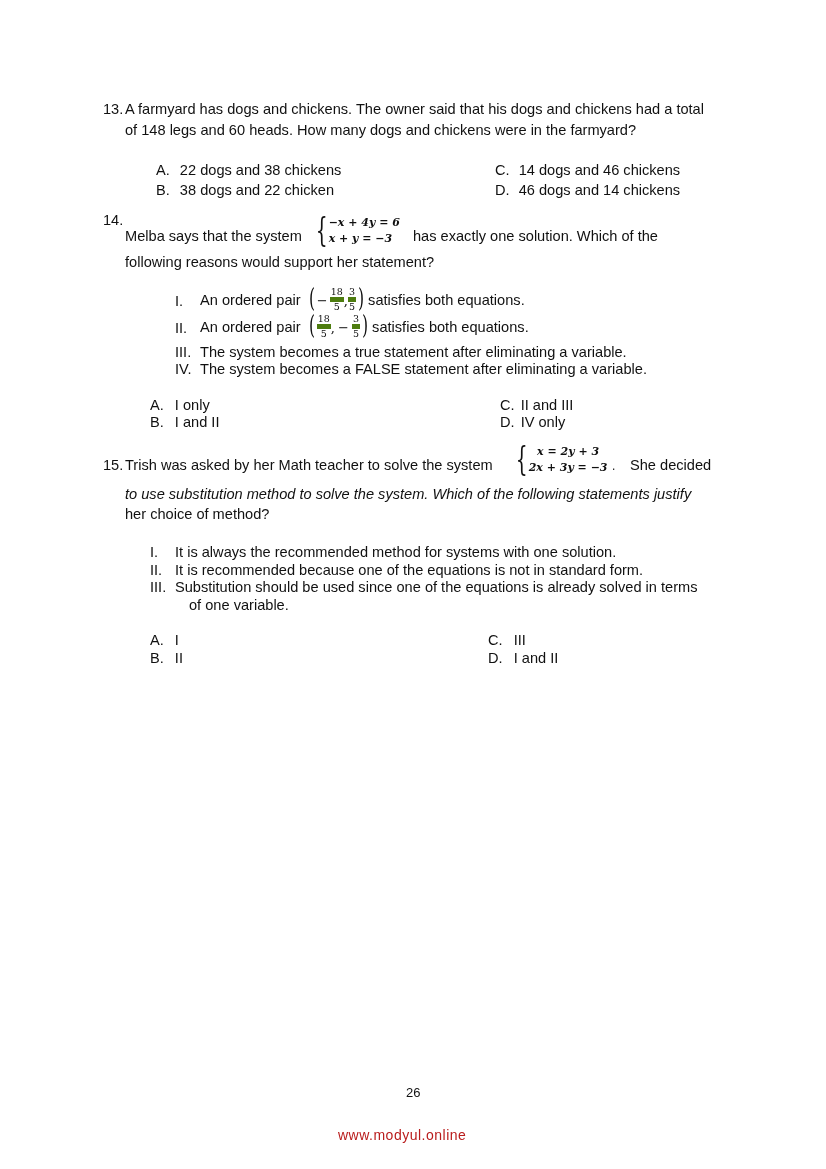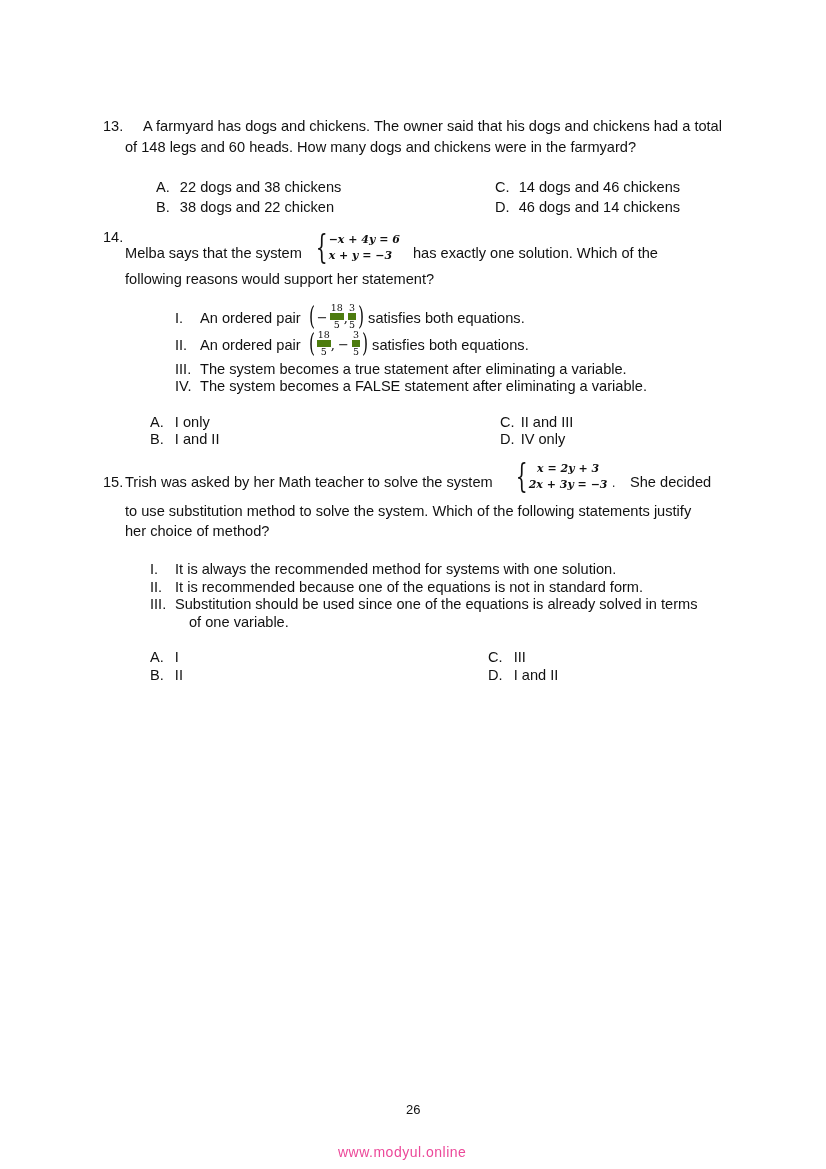--- a/index.html
+++ b/index.html
@@ -1,38 +1,38 @@
 <!DOCTYPE html>
 <html><head>
 <meta charset="utf-8">
 <style>
   html, body { margin: 0; padding: 0; background: #ffffff; }
   body {
     width: 826px; height: 1169px; position: relative; overflow: hidden;
     font-family: "Liberation Sans", sans-serif; font-size: 14.6px; color: #111;
   }
-  .abs { position: absolute; white-space: nowrap; margin-top: 17px; }
+  .abs { position: absolute; white-space: nowrap; }
   .math { font-family: "DejaVu Serif", "Liberation Serif", serif; font-style: italic; font-size: 11px; font-weight: bold; }
   .sys { display: inline-flex; align-items: center; vertical-align: middle; position: relative; top: -2px; }
   .brace { font-family: "DejaVu Serif", serif; font-size: 34px; font-weight: 200; line-height: 1; transform: scaleX(0.55); margin-right: -4px; position: relative; top: -2px; }
   .sys-lines { display: flex; flex-direction: column; line-height: 16px; }
   .paren { font-family: "DejaVu Serif", serif; font-size: 26px; font-weight: 200; transform: scaleX(0.6); display: inline-block; line-height: 1; vertical-align: middle; position: relative; top: -2px; }
   .frac { display: inline-flex; flex-direction: column; align-items: center; vertical-align: middle; font-family: "DejaVu Serif", serif; font-size: 9.5px; line-height: 10px; position: relative; top: -1px; }
-  .frac .num { border-bottom: 7px solid #4d7c0f; padding: 0 1px; }
+  .frac .num { border-bottom: 5px solid #4d7c0f; padding: 0 1px; }
   .frac .den { padding: 0 1px; }
   .pair { display: inline-flex; align-items: center; vertical-align: middle; font-family: "DejaVu Serif", serif; font-size: 13px; }
   .pagenum { font-size: 13px; }
-  .watermark { color: #ec4899; font-size: 14px; letter-spacing: 0.5px; }
+  .watermark { color: #b91c1c; font-size: 14px; letter-spacing: 0.5px; }
 </style>
 </head>
 <body>
 
 <div>
   <div class="abs" style="left:103px; top:101px;">13.</div>
-  <div class="abs" style="left:143px; top:101px;">A farmyard has dogs and chickens. The owner said that his dogs and chickens had a total</div>
+  <div class="abs" style="left:125px; top:101px;">A farmyard has dogs and chickens. The owner said that his dogs and chickens had a total</div>
   <div class="abs" style="left:125px; top:122px;">of 148 legs and 60 heads. How many dogs and chickens were in the farmyard?</div>
 
   <div class="abs" style="left:156px; top:162px;">
     <span>A.</span>
     <span style="margin-left:6px;">22 dogs and 38 chickens</span>
   </div>
   <div class="abs" style="left:156px; top:182px;">
     <span>B.</span>
     <span style="margin-left:6px;">38 dogs and 22 chicken</span>
   </div>
@@ -133,21 +133,21 @@
     <span class="sys">
       <span class="brace">{</span>
       <span class="sys-lines math">
         <span style="text-align:center;">x = 2y + 3</span>
         <span>2x + 3y =  −3</span>
       </span>
     </span>
   </div>
   <div class="abs" style="left:612px; top:459px; font-size:12px;">.</div>
   <div class="abs" style="left:630px; top:457px;">She decided</div>
-  <div class="abs" style="left:125px; top:486px;">to use substitution method to solve the system. Which of the following statements justify</div>
+  <div class="abs" style="left:125px; top:486px;font-style:italic;">to use substitution method to solve the system. Which of the following statements justify</div>
   <div class="abs" style="left:125px; top:506px;">her choice of method?</div>
 
   <div class="abs" style="left:150px; top:544px;">I.</div>
   <div class="abs" style="left:175px; top:544px;">It is always the recommended method for systems with one solution.</div>
   <div class="abs" style="left:150px; top:562px;">II.</div>
   <div class="abs" style="left:175px; top:562px;">It is recommended because one of the equations is not in standard form.</div>
   <div class="abs" style="left:150px; top:579px;">III.</div>
   <div class="abs" style="left:175px; top:579px;">Substitution should be used since one of the equations is already solved in terms</div>
   <div class="abs" style="left:189px; top:597px;">of one variable.</div>
 

